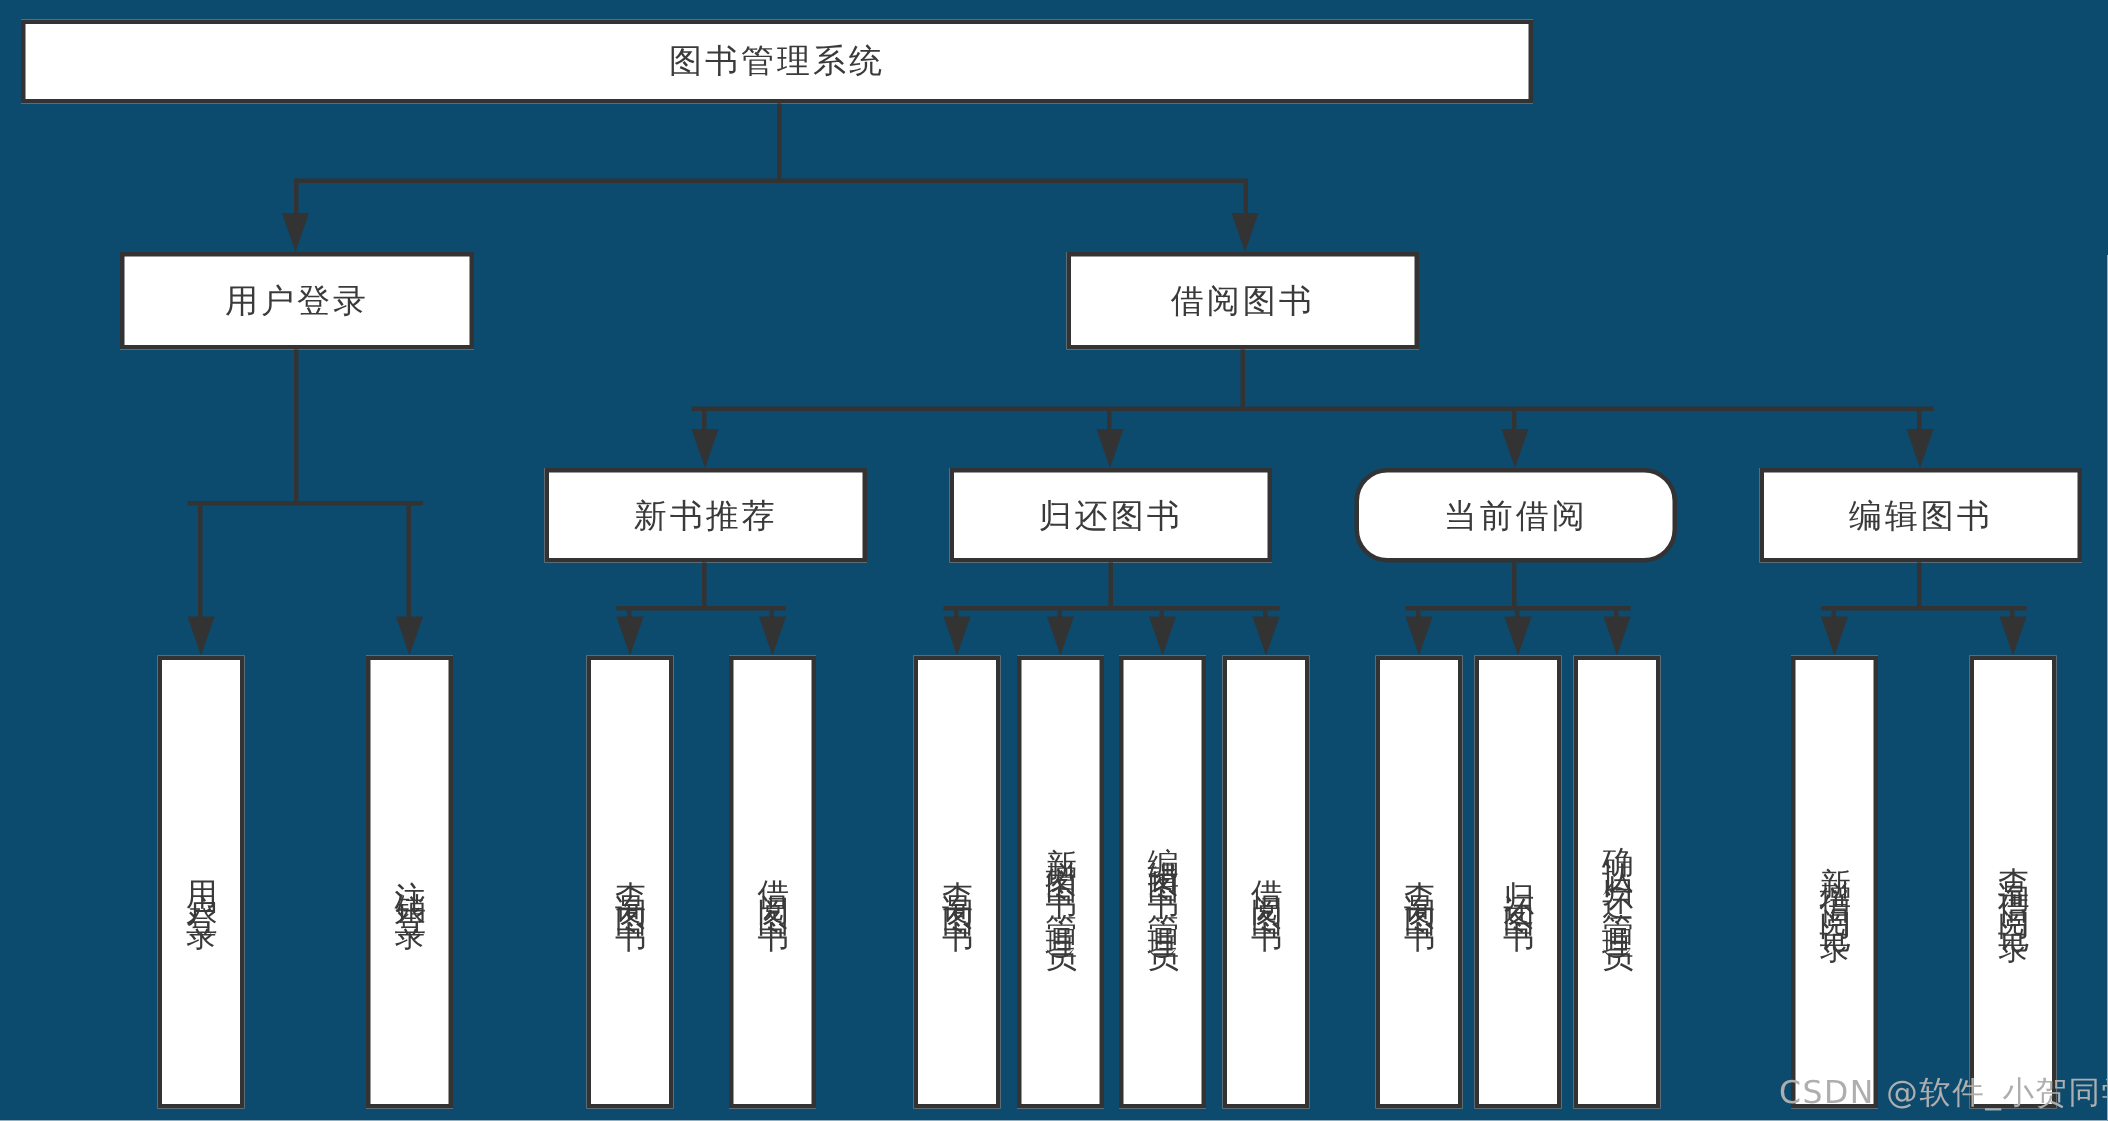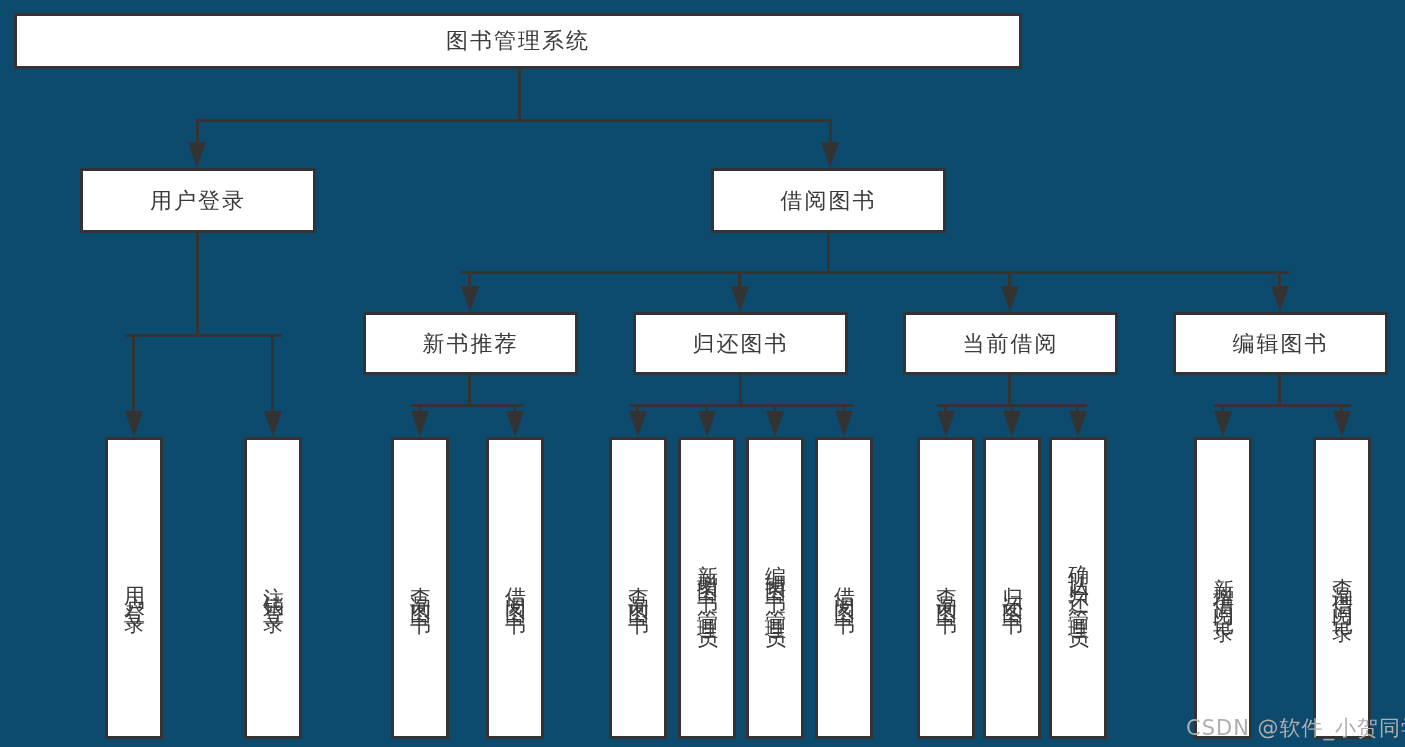--- a/index.html
+++ b/index.html
@@ -62,21 +62,21 @@
   <div class="ar" style="left:1001px;top:286px;"></div>
   <div class="stub" style="left:1278px;top:274px;height:16px;"></div>
   <div class="ar" style="left:1271px;top:286px;"></div>
 
   <div class="box h" style="left:363px;top:312px;width:215px;height:63px;">
     <span>新书推荐</span>
   </div>
   <div class="box h" style="left:633px;top:312px;width:215px;height:63px;">
     <span>归还图书</span>
   </div>
-  <div class="box h" style="left:903px;top:312px;width:215px;height:63px;">
+  <div class="box h" style="left:903px;top:312px;width:215px;height:63px;border-radius:22px;">
     <span>当前借阅</span>
   </div>
   <div class="box h" style="left:1173px;top:312px;width:215px;height:63px;">
     <span>编辑图书</span>
   </div>
 
   <div class="vl" style="left:468px;top:375px;height:31px;"></div>
   <div class="hl" style="left:411px;top:404px;width:113px;"></div>
   <div class="stub" style="left:418px;top:407px;height:8px;"></div>
   <div class="ar" style="left:411px;top:411px;"></div>

